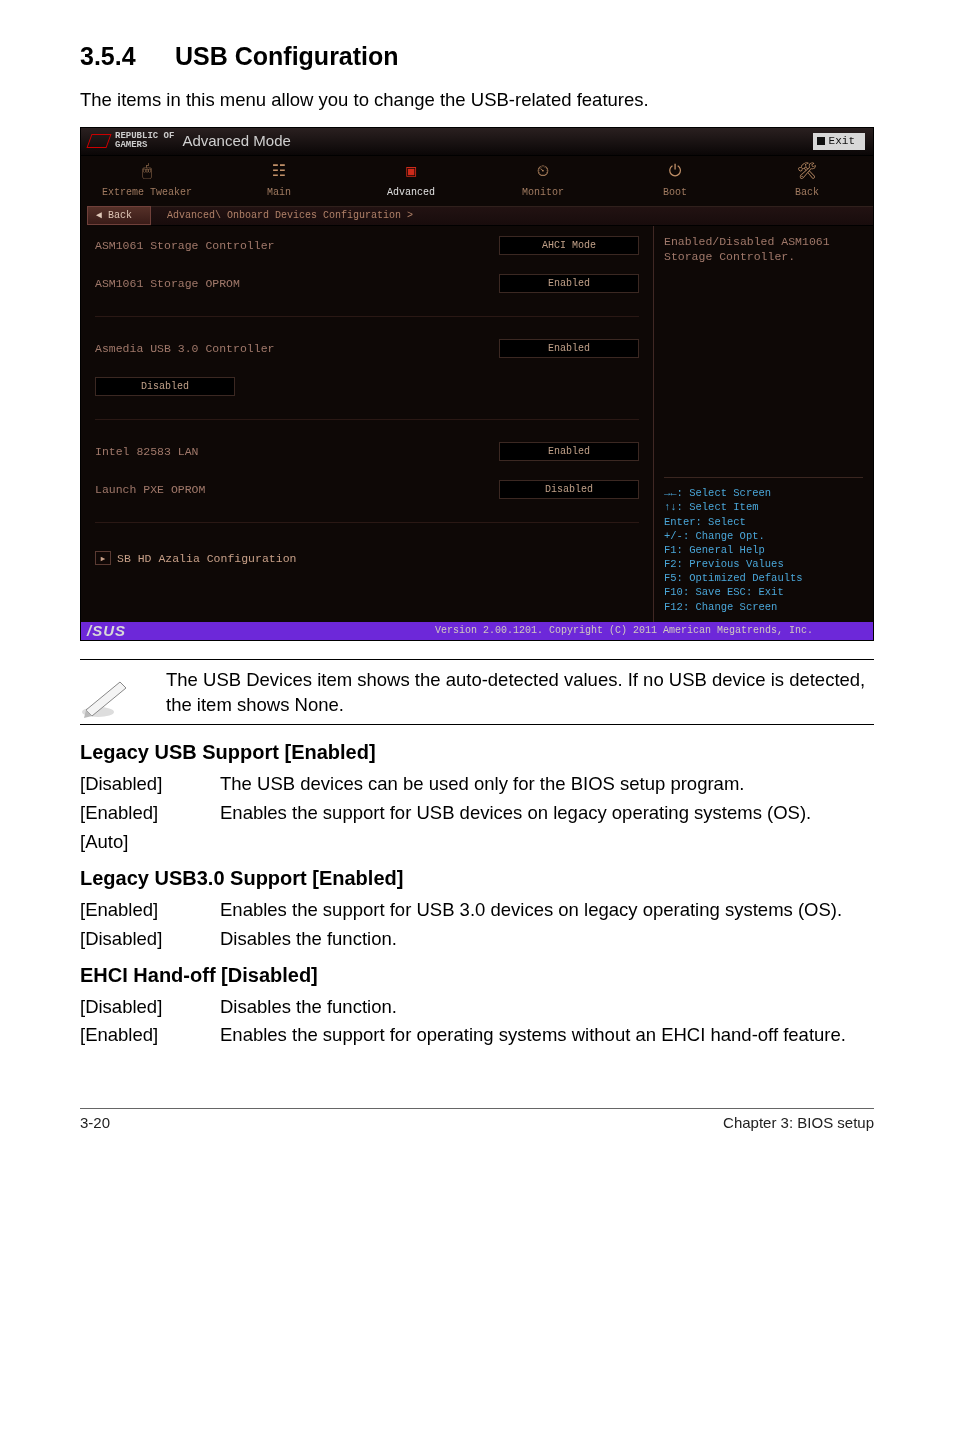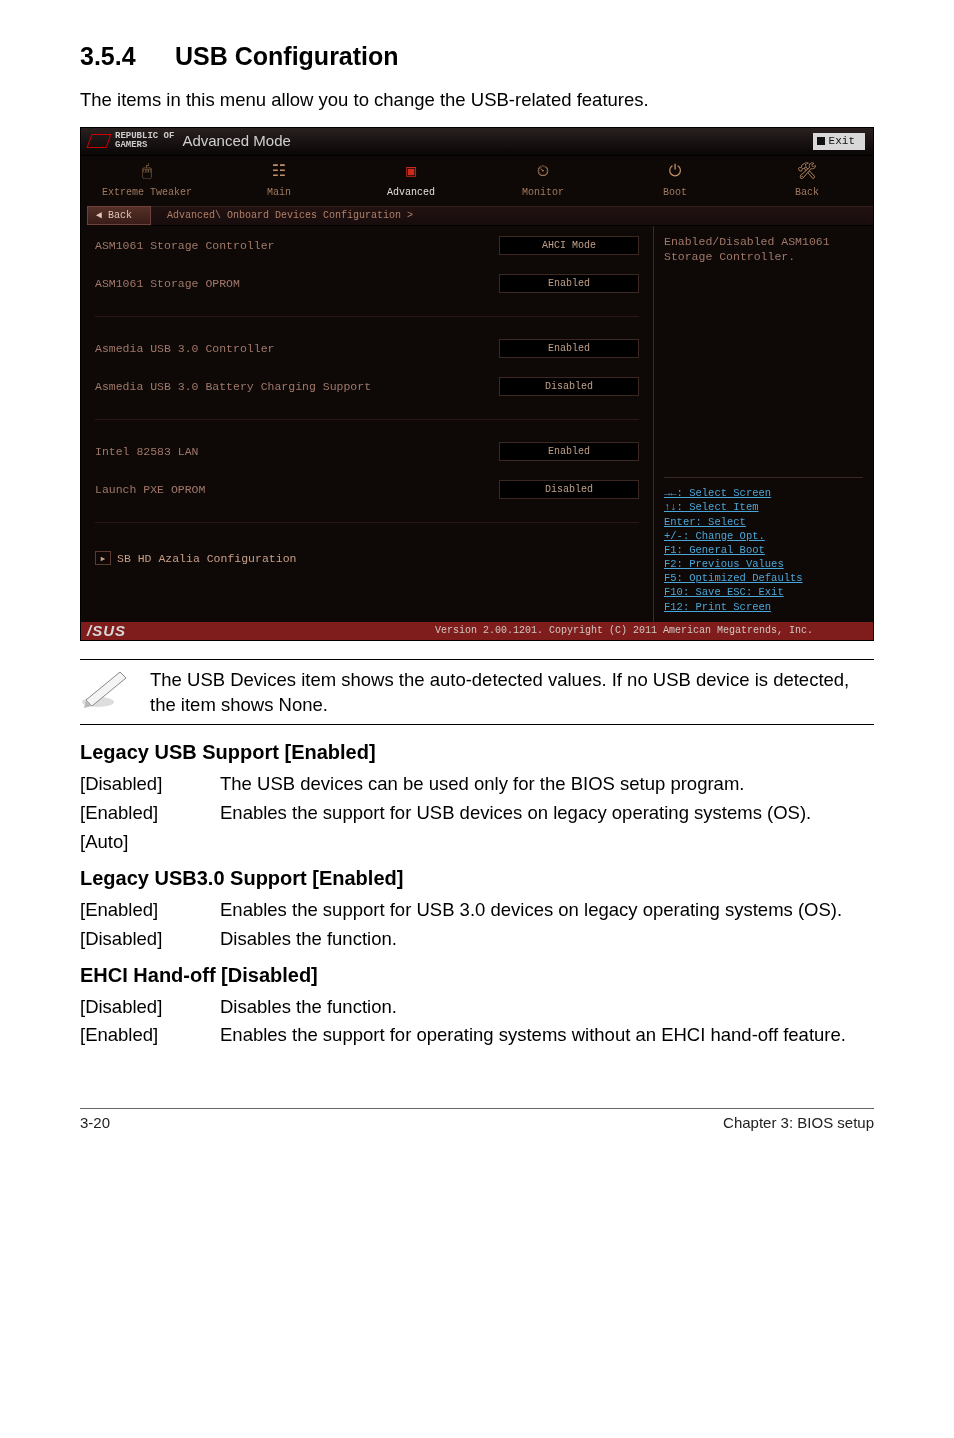--- a/index.html
+++ b/index.html
@@ -53,29 +53,29 @@
   .bios-body { display:flex; height: calc(100% - 28px - 50px - 20px - 18px); }
   .left-col { flex: 1.8; padding: 10px 14px; display:flex; flex-direction:column; gap:18px; }
   .right-col { width: 220px; border-left:1px solid #402824; padding:8px 10px; display:flex; flex-direction:column; }
   .field-row { display:flex; align-items:center; height:20px; }
   .field-label { flex:1; }
   .field-val { width: 140px; background:#000; border:1px solid #3b2822; color:#c0a088; text-align:center; font-size:10px; padding:2px 0; }
   .sep { height:1px; background:#2a1814; margin:4px 0; }
   .grp-row { display:flex; align-items:center; color:#c8a088; margin-top:6px;}
   .grp-caret { width:16px; height:14px; border:1px solid #5a3a32; display:flex; align-items:center; justify-content:center; margin-right:6px; background:#100806; color:#c8a088;}
   .help-top { flex:0 0 auto; line-height:1.35; }
-  .help-keys { margin-top:auto; color:#4aa6d8; font-size:10.5px; line-height:1.35;text-decoration:underline; }
+  .help-keys { margin-top:auto; color:#4aa6d8; font-size:10.5px; line-height:1.35; }
   .help-sep { height:1px; background:#3a2620; margin:8px 0; }
-  .bios-footer { position:absolute; bottom:0; left:0; right:0; height:18px; background:#7f1d1d; display:flex; align-items:center; }
+  .bios-footer { position:absolute; bottom:0; left:0; right:0; height:18px; background:#6d28d9; display:flex; align-items:center; }
   .asus-lg { color:#d8d8d8; font-weight:bold; font-style:italic; font-size:15px; letter-spacing:1px; padding-left:6px; font-family:Arial;}
   .ver { flex:1; text-align:right; color:#d0c8c0; font-size:10px; padding-right:60px;}
 
   
   .note-sep { border:0; border-top:1px solid #000; margin-top:18px; }
-  .note-row { display:flex; align-items:flex-start; gap:20px; padding:8px 0 6px 0; }
+  .note-row { display:flex; align-items:flex-end; gap:36px; padding:8px 0 6px 0; }
   .note-ico { width:50px; flex:0 0 50px; }
   .note-txt { flex:1; }
   .note-bottom { border:0; border-top:1px solid #000; margin-bottom:14px; }
 
   
   .sub-h { font-weight:bold; font-size:20px; margin: 10px 0 6px 0; }
   .opt-row { display:flex; margin-bottom:4px; }
   .opt-key { width:140px; flex:0 0 140px; }
   .opt-val { flex:1; }
 
@@ -145,21 +145,20 @@
       <div class="field-row">
         <div class="field-label">ASM1061 Storage OPROM</div>
         <div class="field-val">Enabled</div>
       </div>
       <div class="sep"></div>
       <div class="field-row">
         <div class="field-label">Asmedia USB 3.0 Controller</div>
         <div class="field-val">Enabled</div>
       </div>
       <div class="field-row">
-        <div class="field-label">Asmedia USB 3.0 Battery Charging Support</div>
         <div class="field-val">Disabled</div>
       </div>
       <div class="sep"></div>
       <div class="field-row">
         <div class="field-label">Intel 82583 LAN</div>
         <div class="field-val">Enabled</div>
       </div>
       <div class="field-row">
         <div class="field-label">Launch PXE OPROM</div>
         <div class="field-val">Disabled</div>
@@ -171,25 +170,25 @@
       </div>
     </div>
     <div class="right-col">
       <div class="help-top">Enabled/Disabled ASM1061 Storage Controller.</div>
       <div class="help-keys">
         <div class="help-sep"></div>
         <div>→←: Select Screen</div>
         <div>↑↓: Select Item</div>
         <div>Enter: Select</div>
         <div>+/-: Change Opt.</div>
-        <div>F1: General Boot</div>
+        <div>F1: General Help</div>
         <div>F2: Previous Values</div>
         <div>F5: Optimized Defaults</div>
         <div>F10: Save  ESC: Exit</div>
-        <div>F12: Print Screen</div>
+        <div>F12: Change Screen</div>
       </div>
     </div>
   </div>
 
   <div class="bios-footer">
     <div class="asus-lg">/SUS</div>
     <div class="ver">Version 2.00.1201. Copyright (C) 2011 American Megatrends, Inc.</div>
   </div>
 </div>
 

